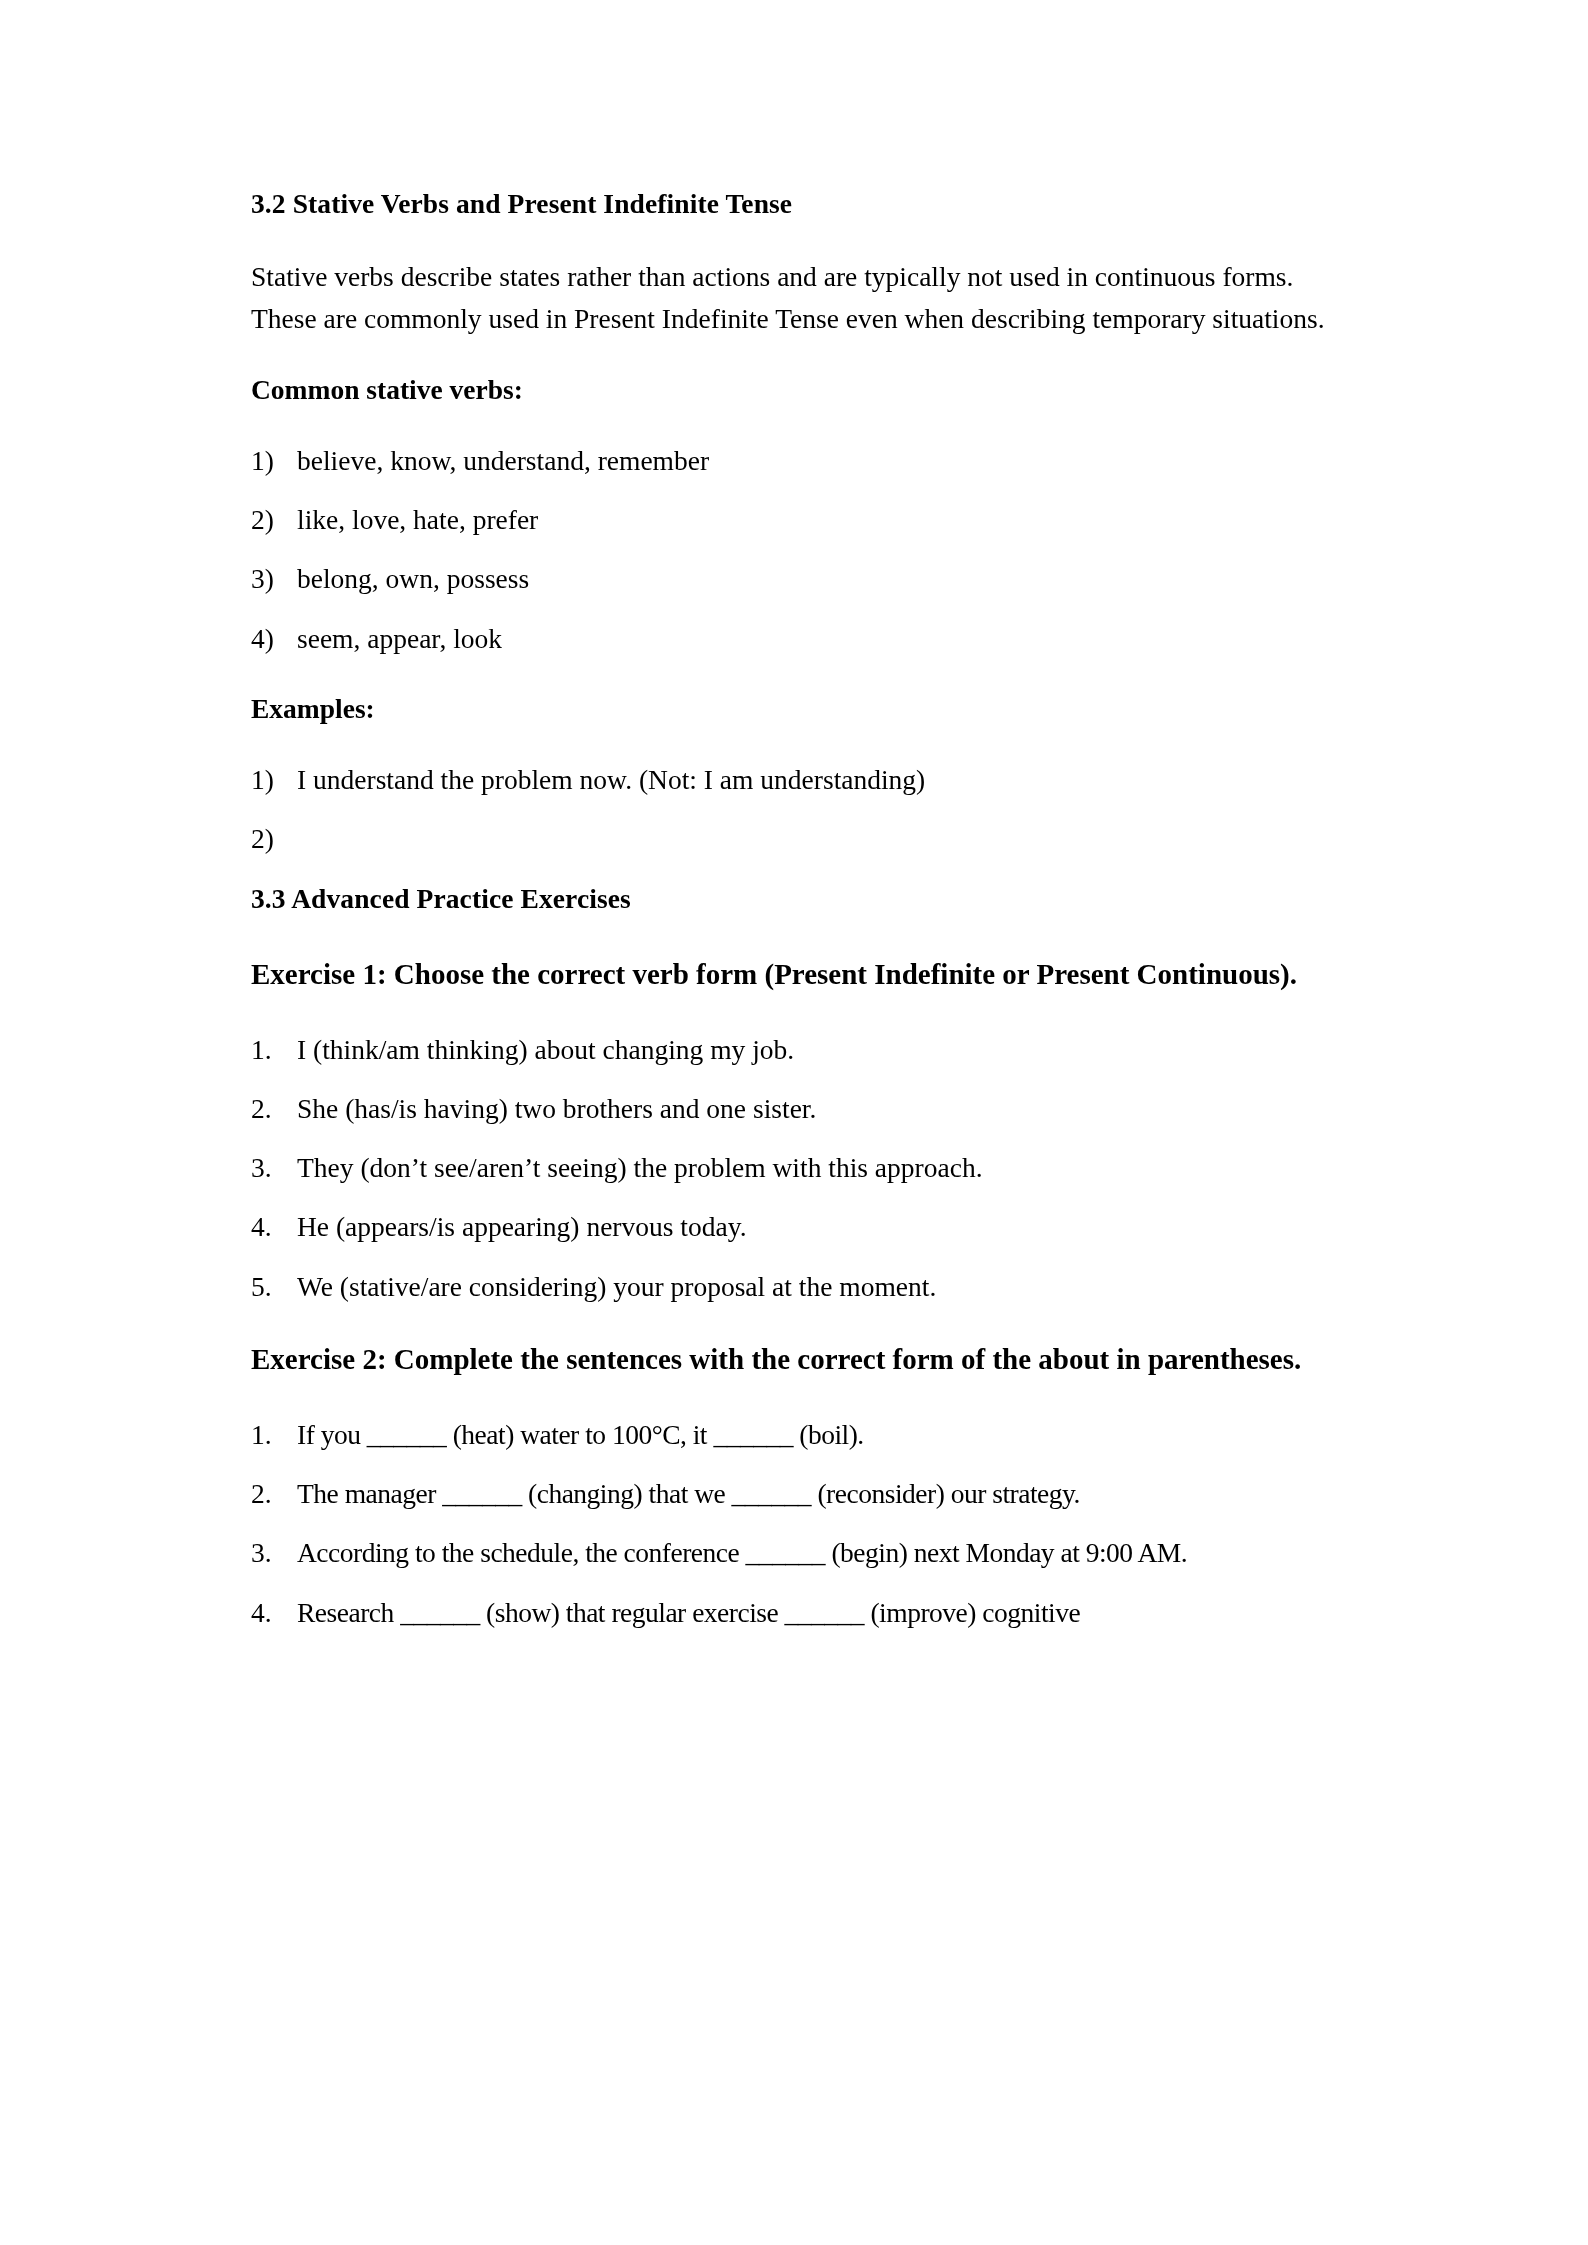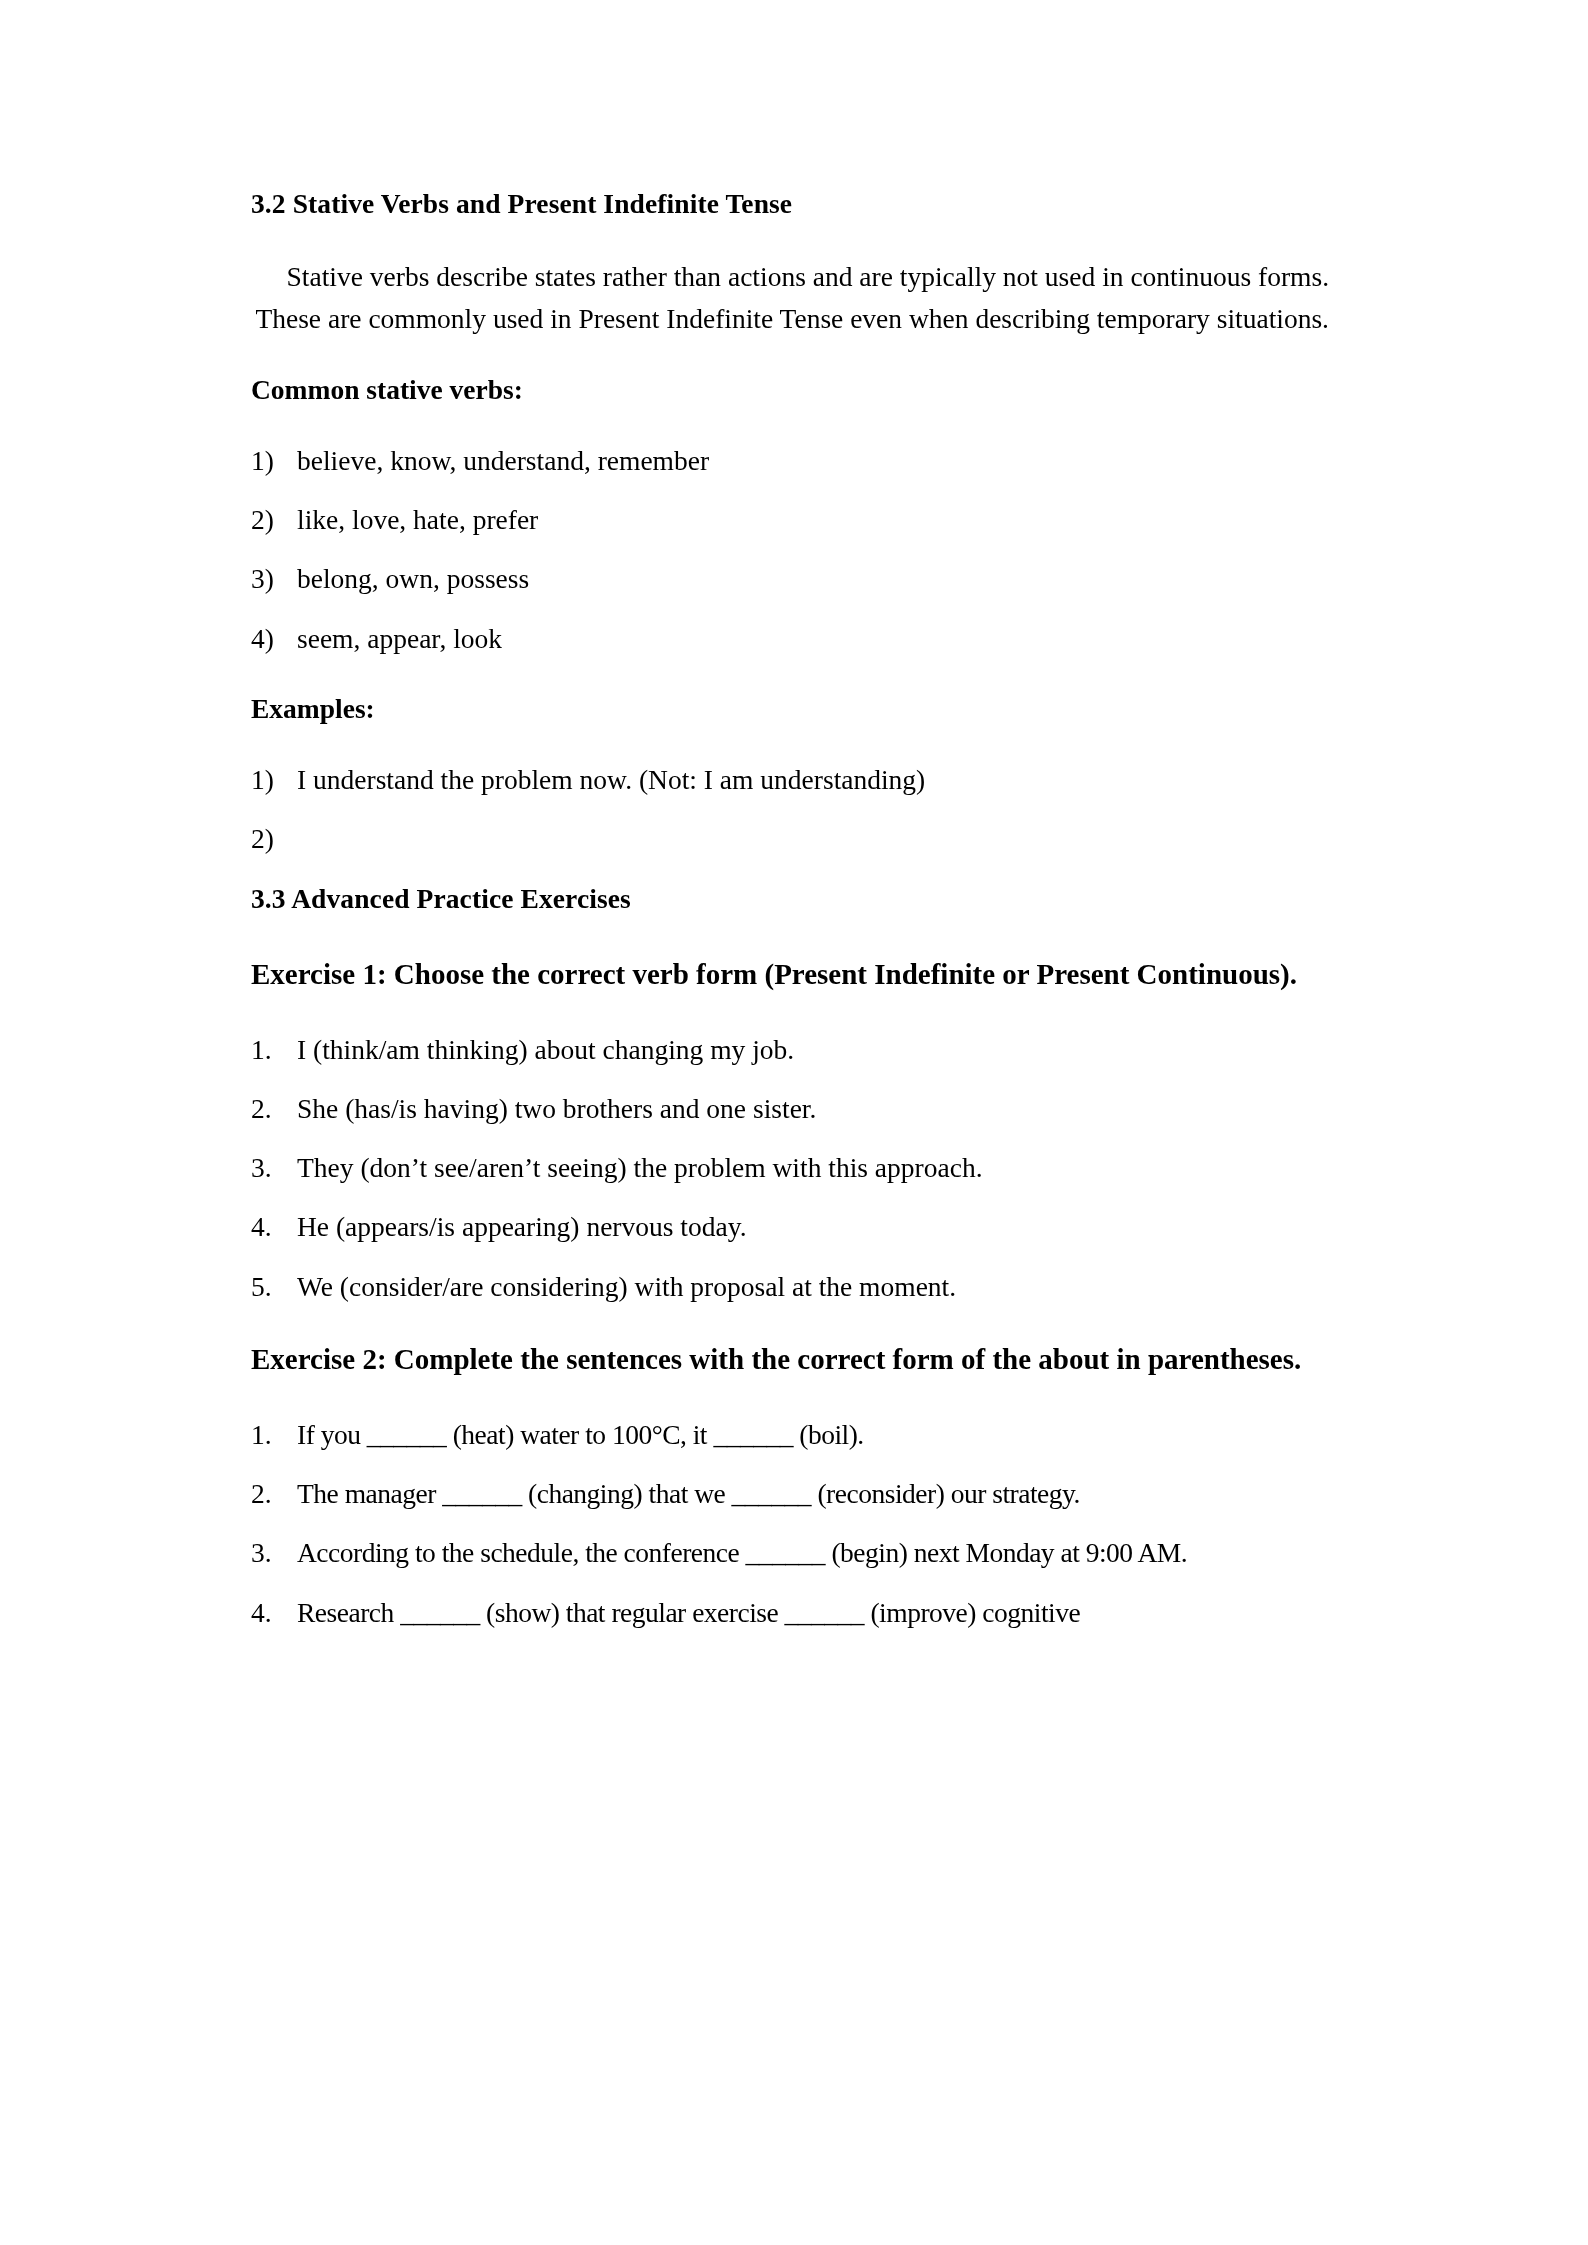--- a/index.html
+++ b/index.html
@@ -40,21 +40,21 @@
     line-height: 1.32;
     margin: 0 0 34px 0;
     letter-spacing: 0.1px;
   }
 
   p.body-text {
     font-size: 27.5px;
     font-weight: normal;
     line-height: 1.52;
     margin: 0 0 30px 0;
-    text-align: right;
+    text-align: left;
   }
 
   p.lead-in {
     font-size: 27.5px;
     font-weight: bold;
     line-height: 1.42;
     margin: 0 0 31px 0;
     font-family: Liberation Serif, serif;
   }
 
@@ -179,21 +179,21 @@
       <li>
         <span class="marker">3.</span>
         <span>They (don’t see/aren’t seeing) the problem with this approach.</span>
       </li>
       <li>
         <span class="marker">4.</span>
         <span>He (appears/is appearing) nervous today.</span>
       </li>
       <li>
         <span class="marker">5.</span>
-        <span>We (consider/are considering) with proposal at the moment.</span>
+        <span>We (stative/are considering) your proposal at the moment.</span>
       </li>
     </ol>
 
     <p class="exercise-heading">Exercise 2: Complete the sentences with the correct form of the about in parentheses.</p>
 
     <ol class="num-list ex2-list list-gap-dot">
       <li>
         <span class="marker">1.</span>
         <span class="blank">If you ______ (heat) water to 100°C, it ______ (boil).</span>
       </li>

